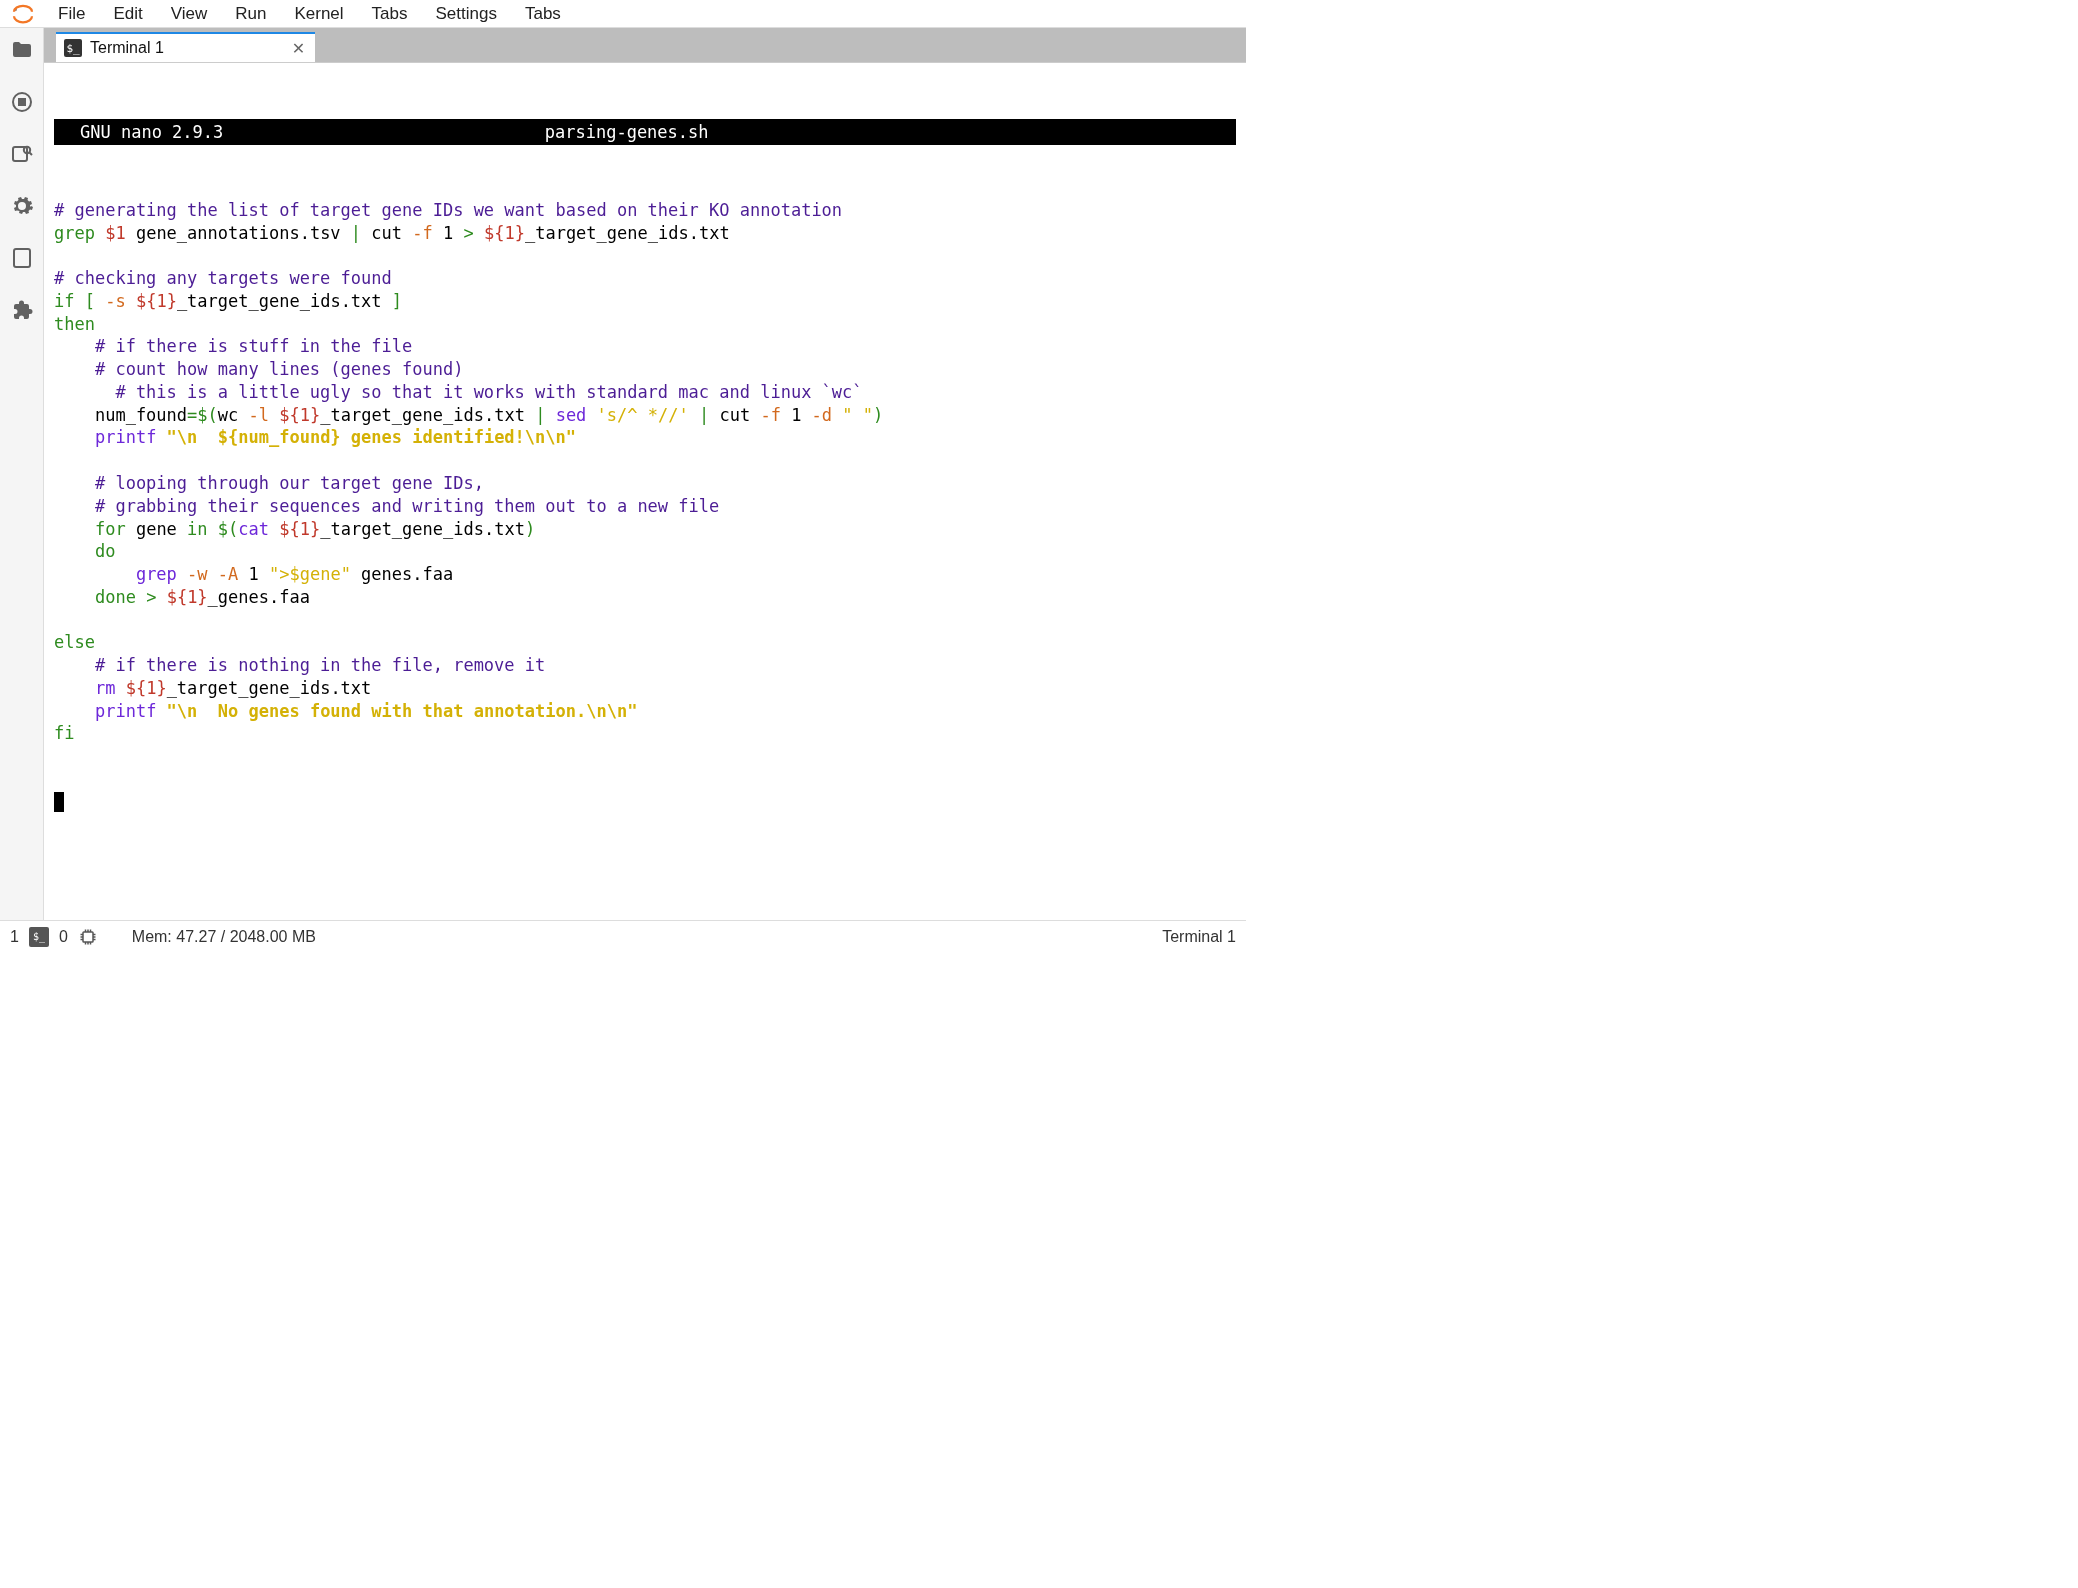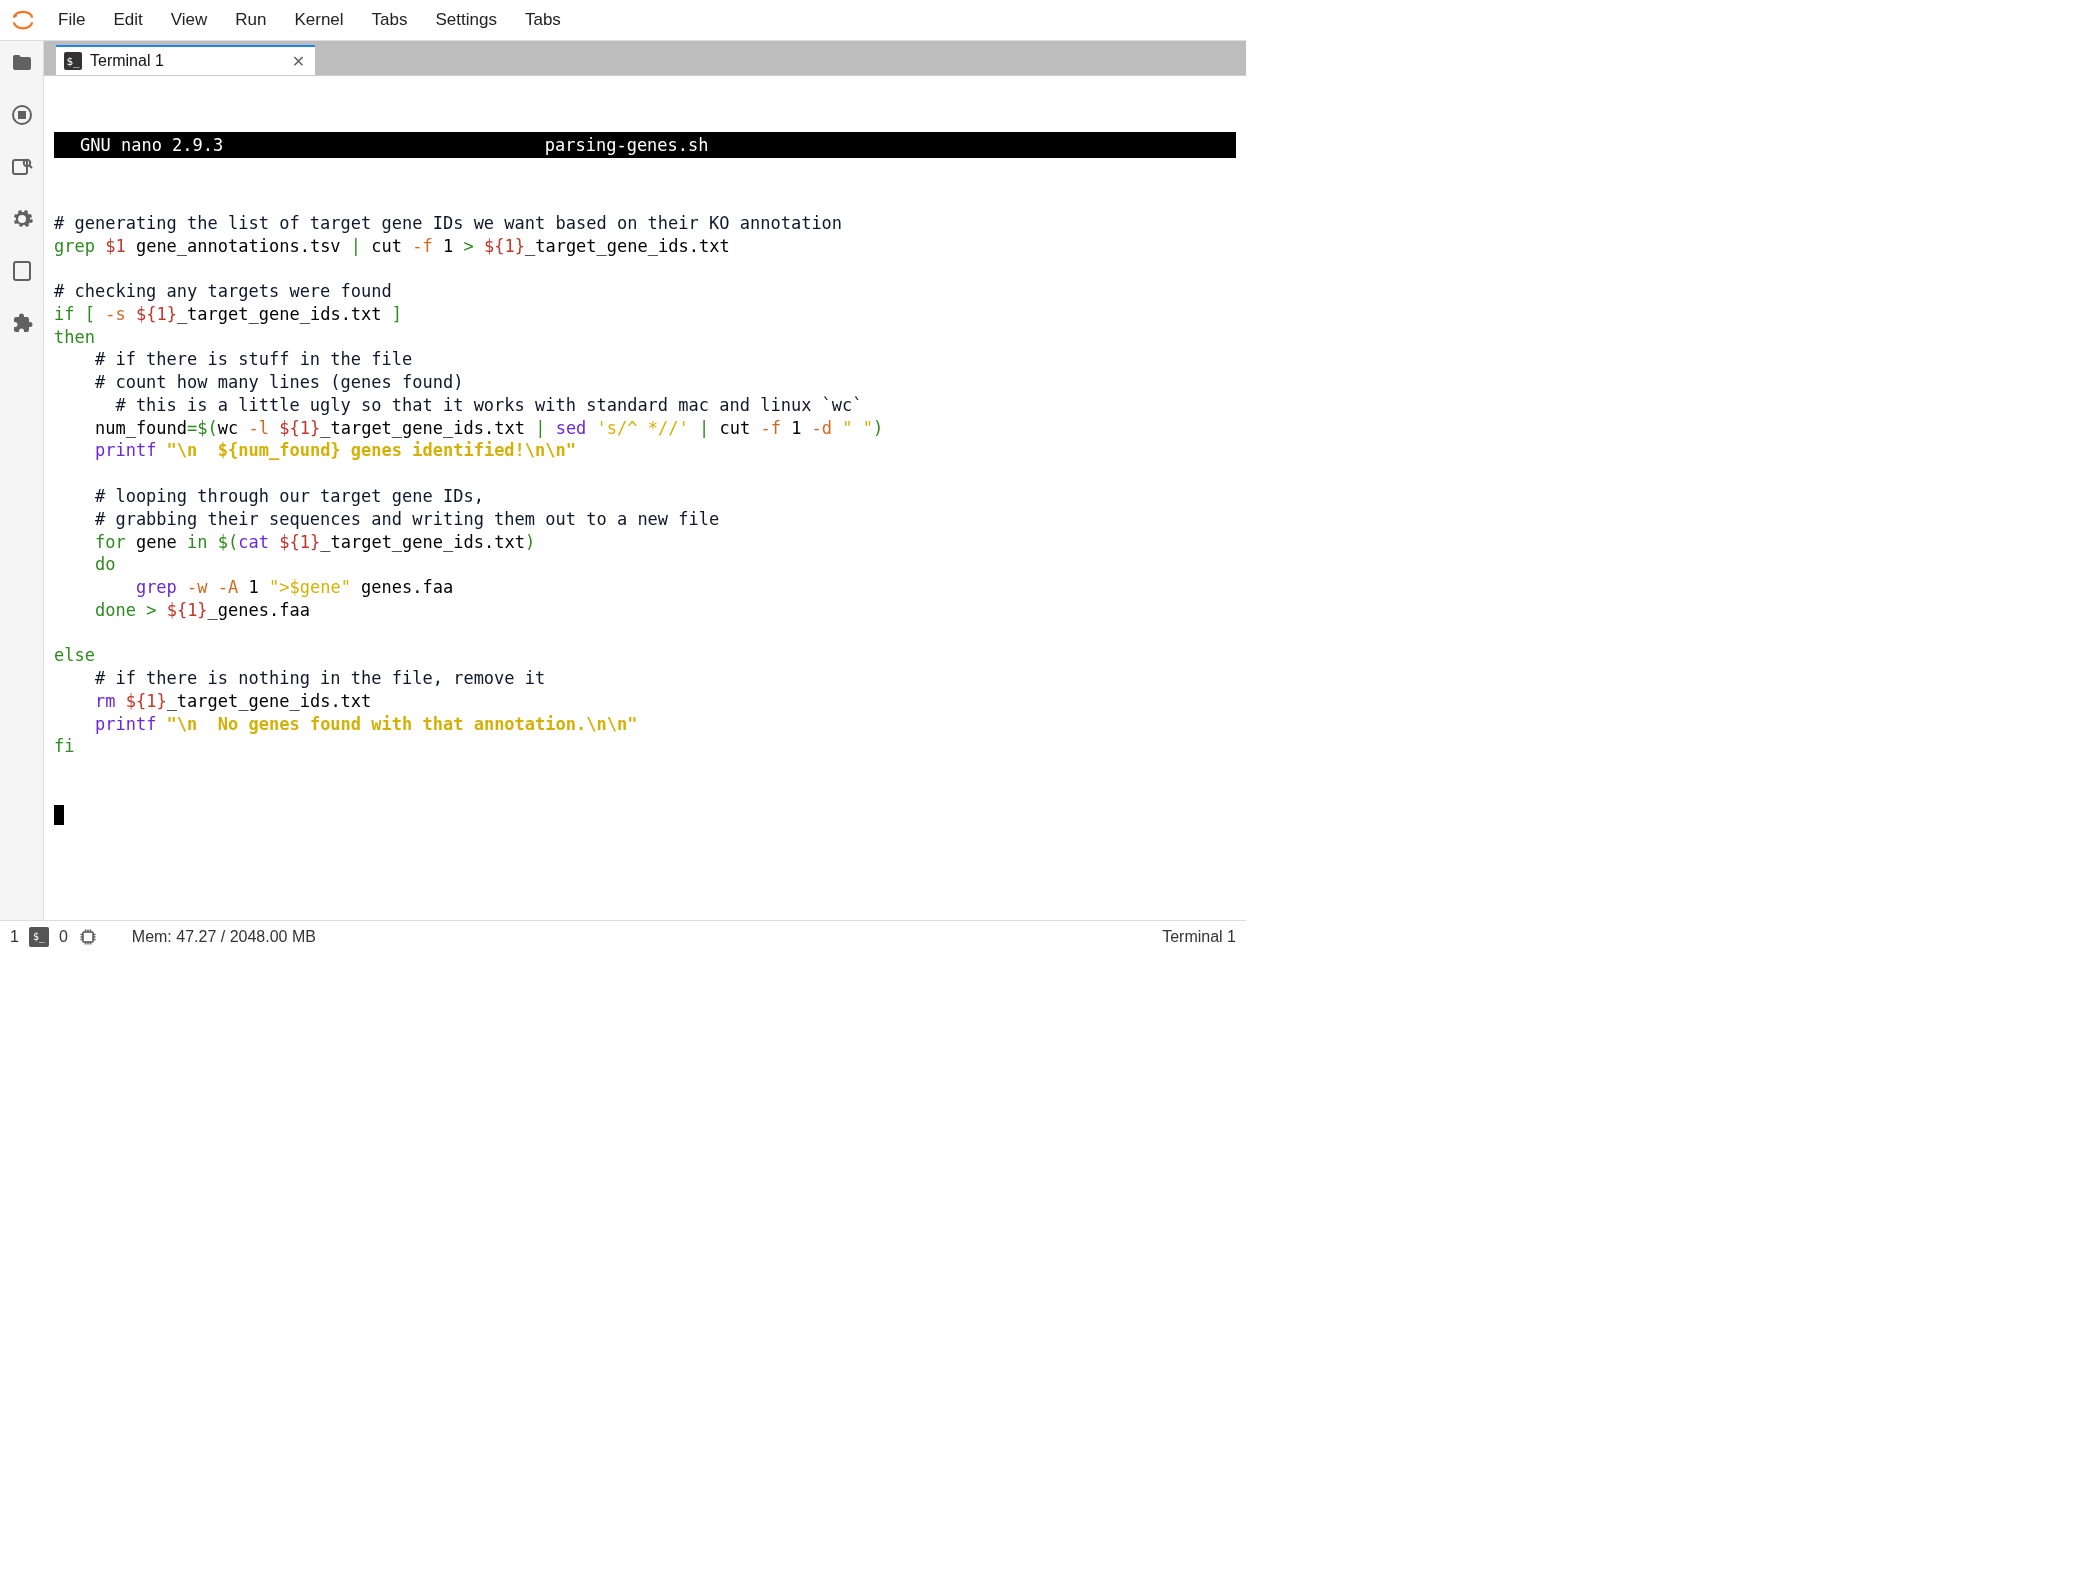--- a/index.html
+++ b/index.html
@@ -9,21 +9,21 @@
     background: #fff;
     width: 1246px;
     height: 952px;
     overflow: hidden;
     display: flex;
     flex-direction: column;
   }
   .menubar {
     display: flex;
     align-items: center;
-    height: 41px;
+    height: 28px;
     padding: 0 6px;
     border-bottom: 1px solid #ddd;
   }
   .logo {
     width: 26px; height: 26px;
     margin: 0 8px 0 4px;
     display: flex; align-items: center; justify-content: center;
   }
   .menu-item {
     padding: 6px 14px;
@@ -101,21 +101,21 @@
     background: #000;
     color: #fff;
     padding: 2px 26px;
     display: flex;
     width: 100%;
   }
   .nano-header .left { flex: 0 0 auto; }
   .nano-header .center { flex: 1; text-align: center; }
   .nano-header .right { flex: 0 0 auto; width: 180px; }
   .code { padding: 8px 0 0 0; }
-  .c-teal { color: #0f172a; }
+  .c-teal { color: #4c1d95; }
   .c-green { color: #2e8b1f; }
   .c-red { color: #c0392b; }
   .c-orange { color: #d2691e; }
   .c-purple { color: #6d28d9; }
   .c-yellow { color: #d4b106; }
   .c-yellow-bold { color: #d4b106; font-weight: 600; }
   .cursor-block {
     display: inline-block;
     width: 10px; height: 20px;
     background: #000;

